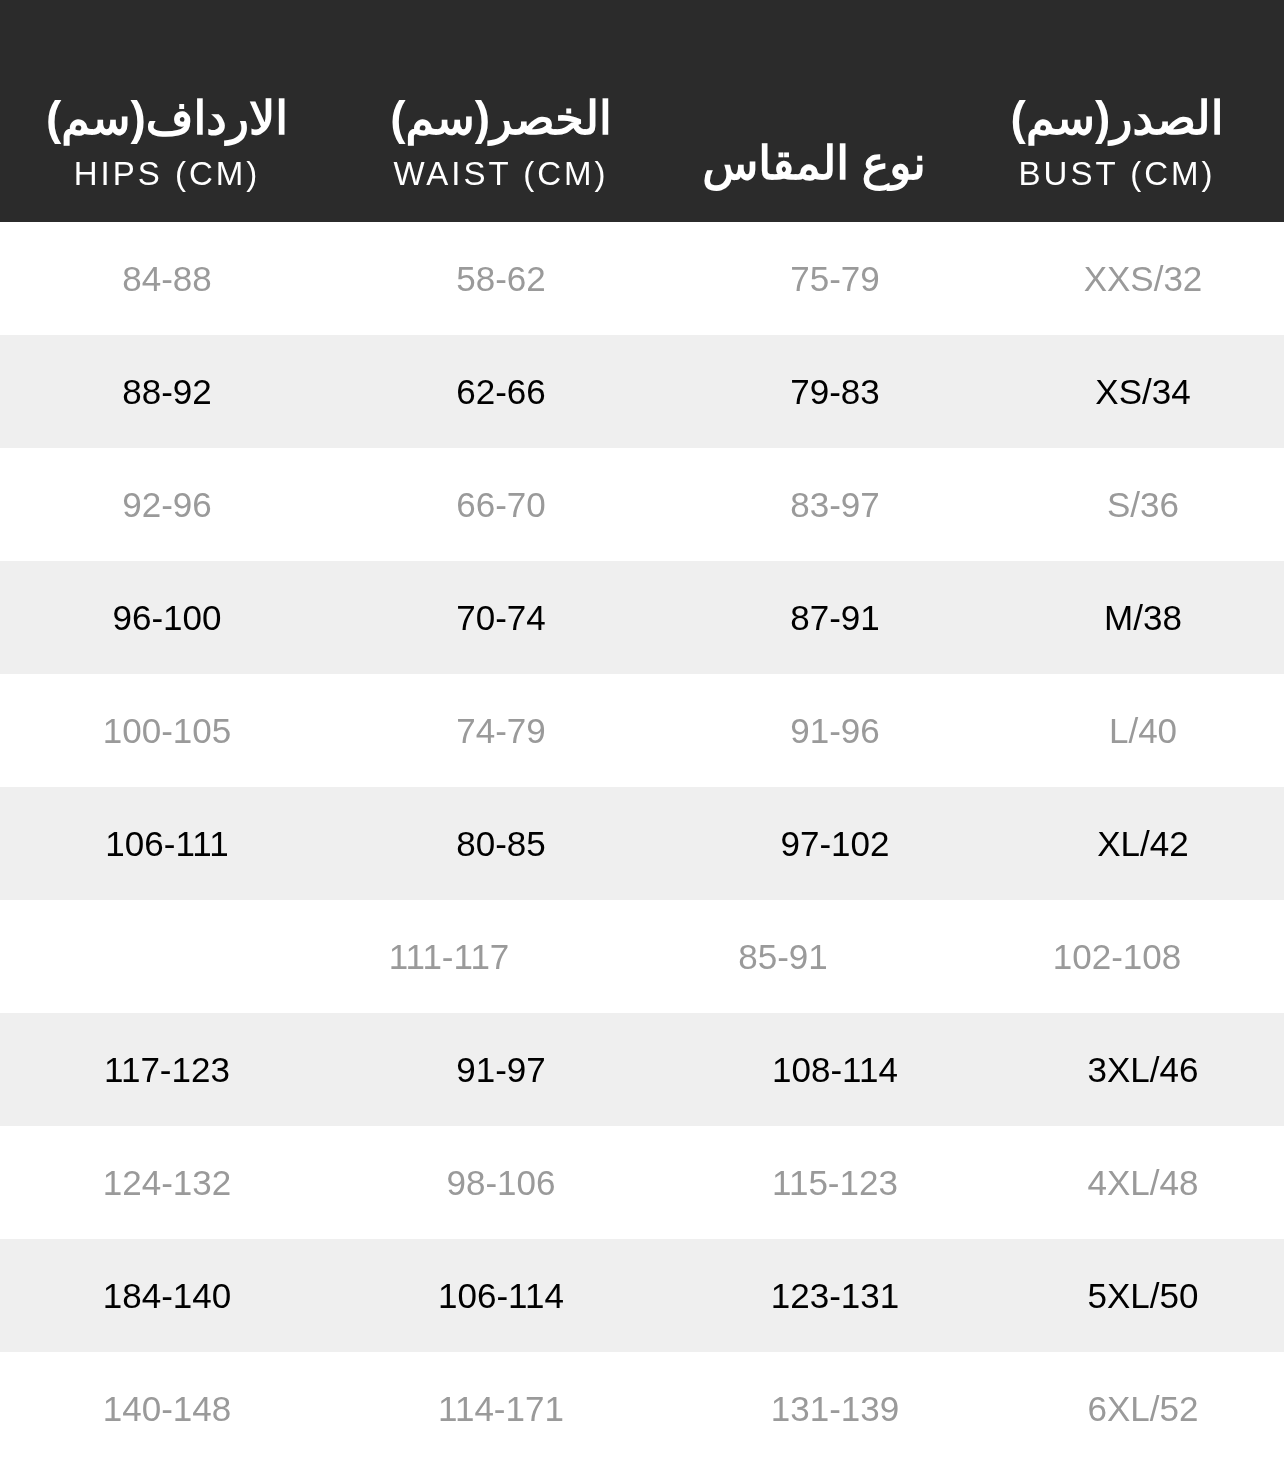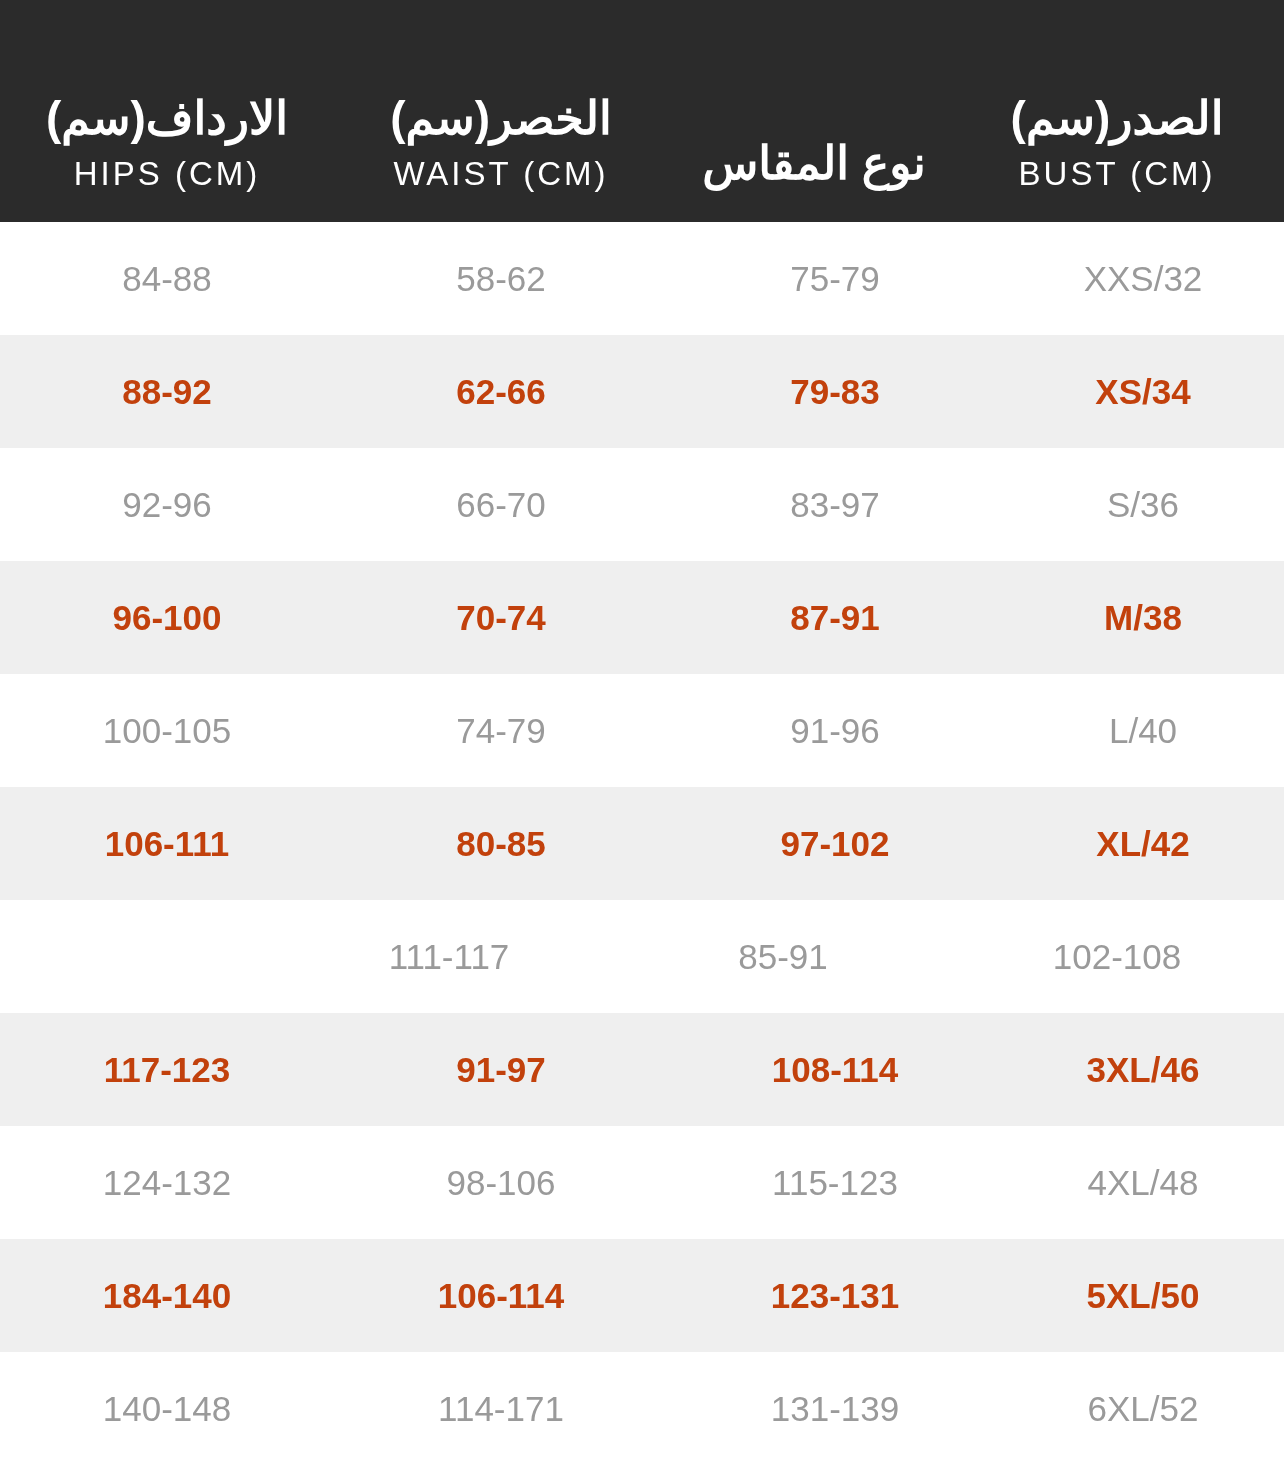--- a/index.html
+++ b/index.html
@@ -87,21 +87,21 @@
     direction: ltr;
     box-sizing: border-box;
     height: 100%;
   }
   .cell.col-size   { width: 282px; }
   .cell.col-bust   { width: 334px; }
   .cell.col-waist  { width: 334px; }
   .cell.col-hips   { width: 334px; }
 
   .chart-row.odd .cell  { color: #9a9a9a; font-weight: 400; }
-  .chart-row.even .cell { color: #c2410c; font-weight: 700; }
+  .chart-row.even .cell { color: #000000; font-weight: 400; }
 </style>
 </head>
 <body>
 
 <div class="size-chart">
 
   <div class="chart-header">
     <div class="head-cell col-bust">
       <span class="head-ar">الصدر(سم)</span>
       <span class="head-en">BUST (CM)</span>

